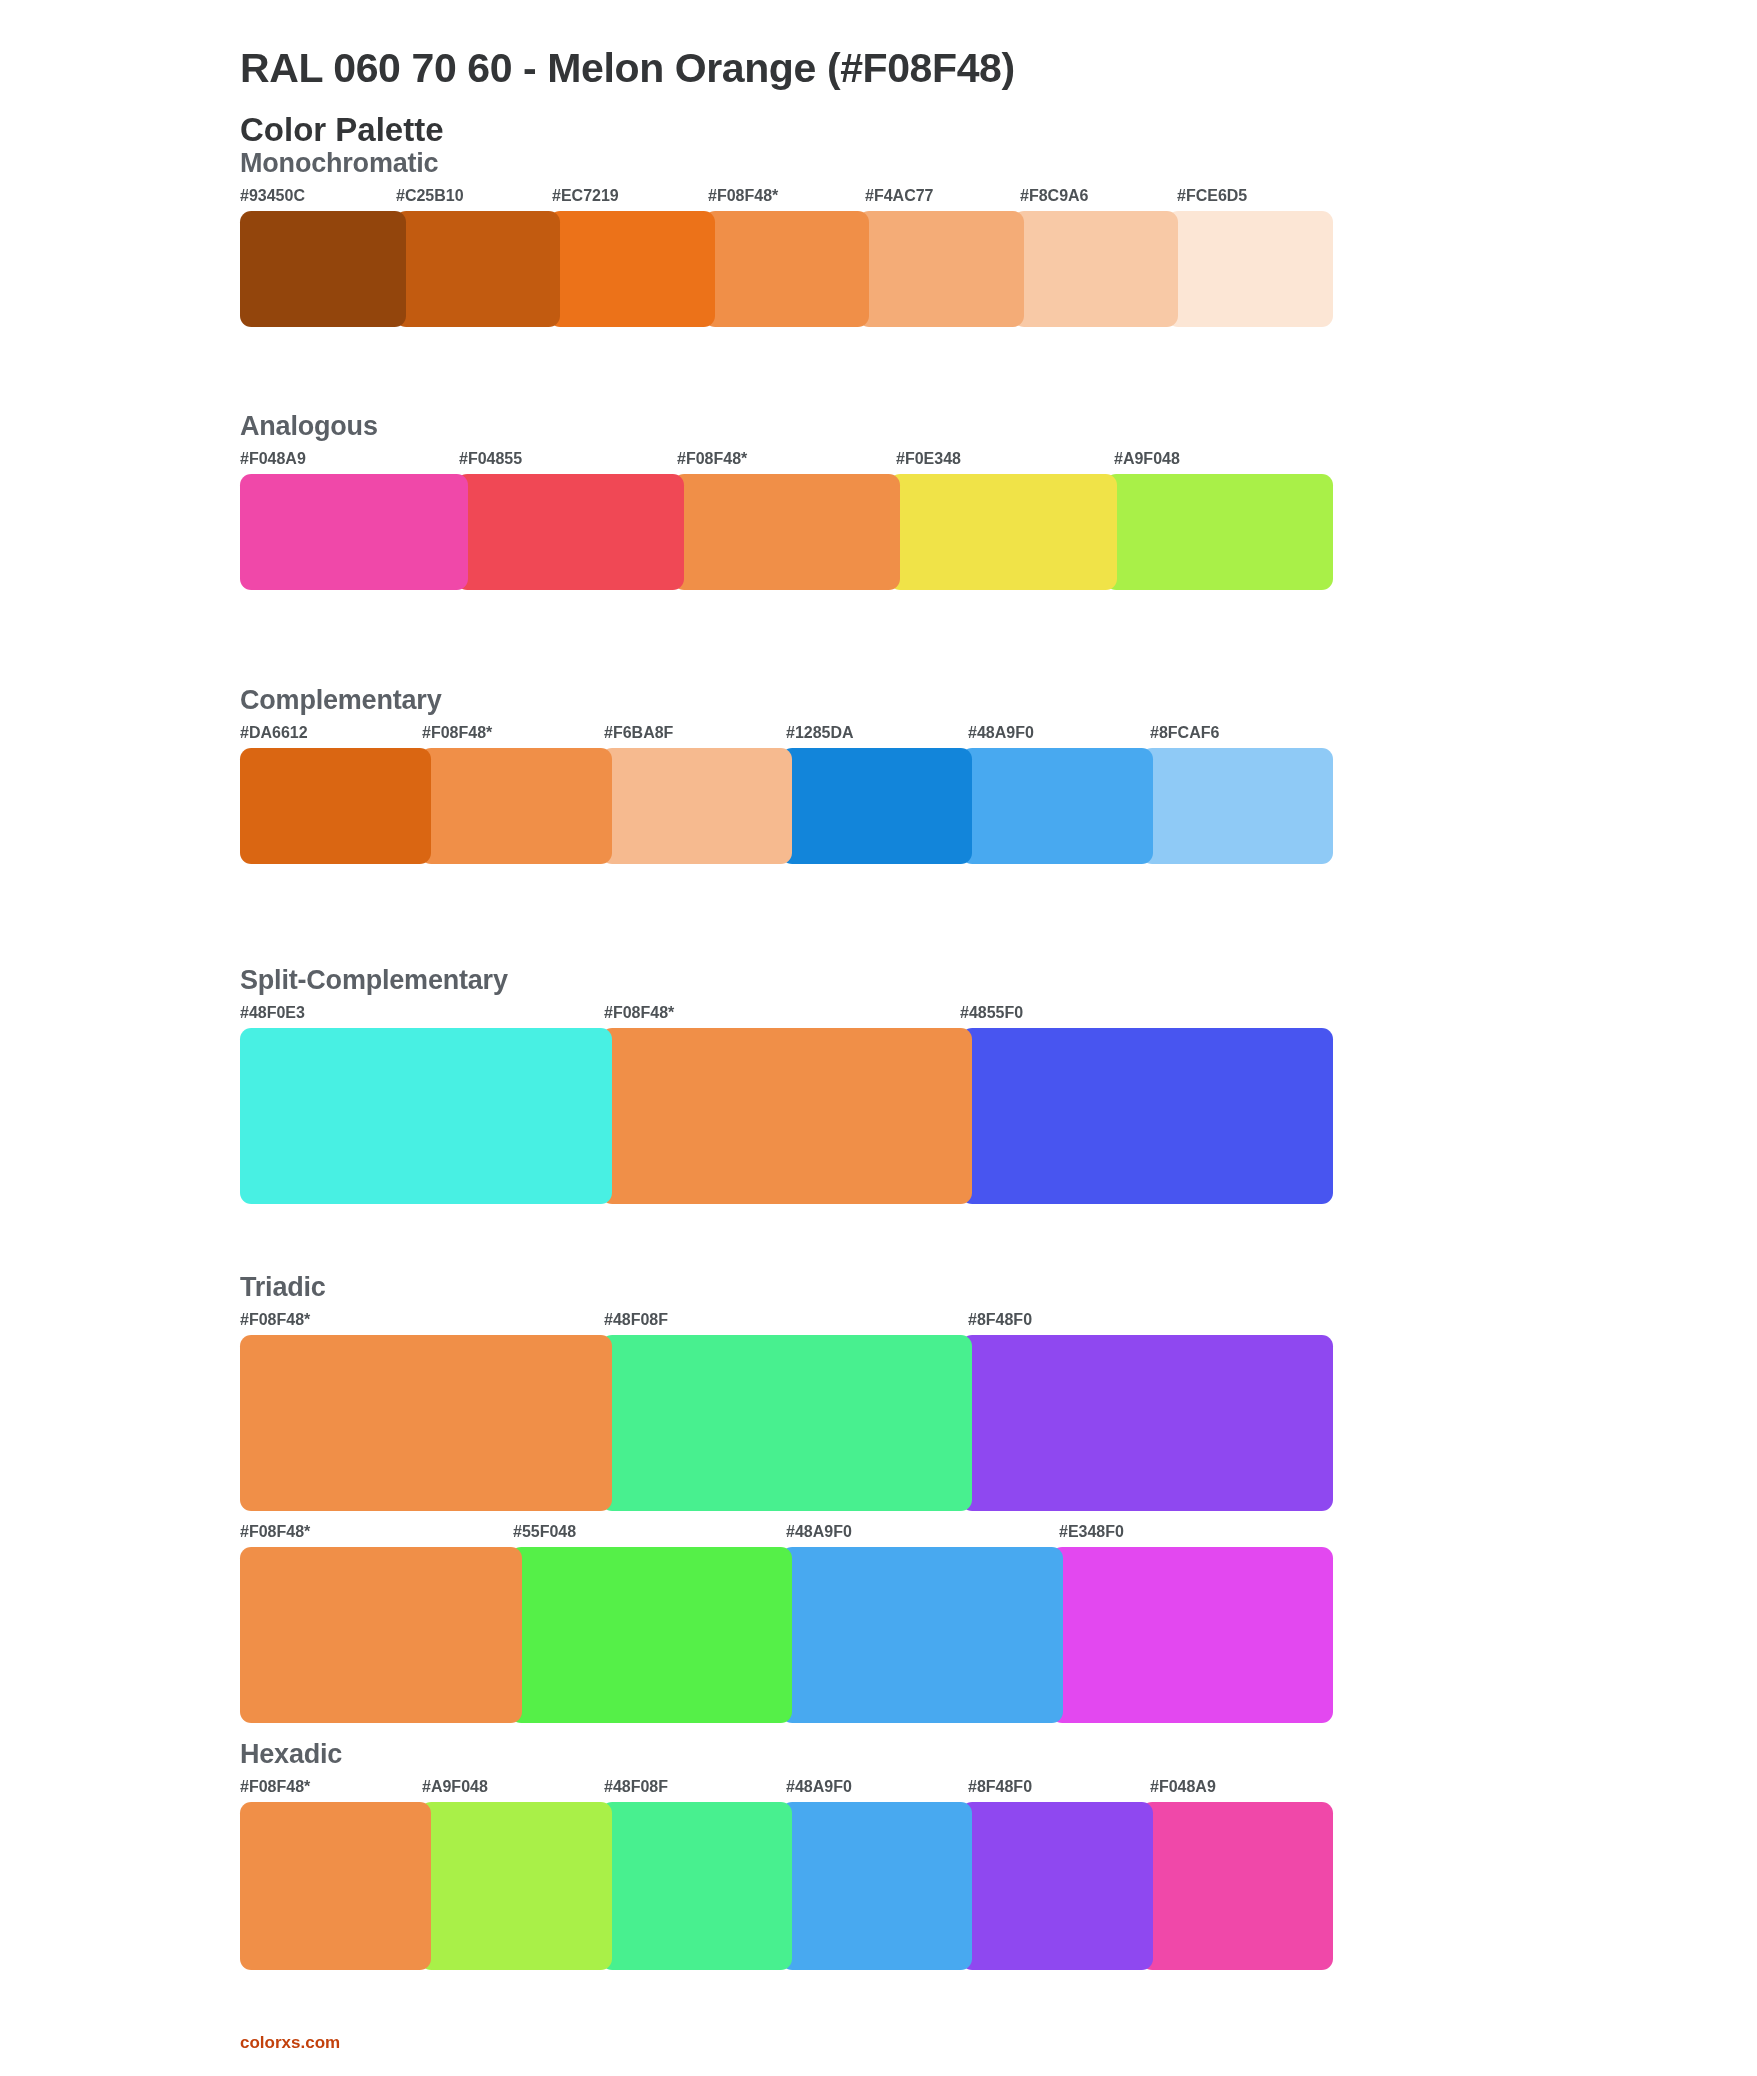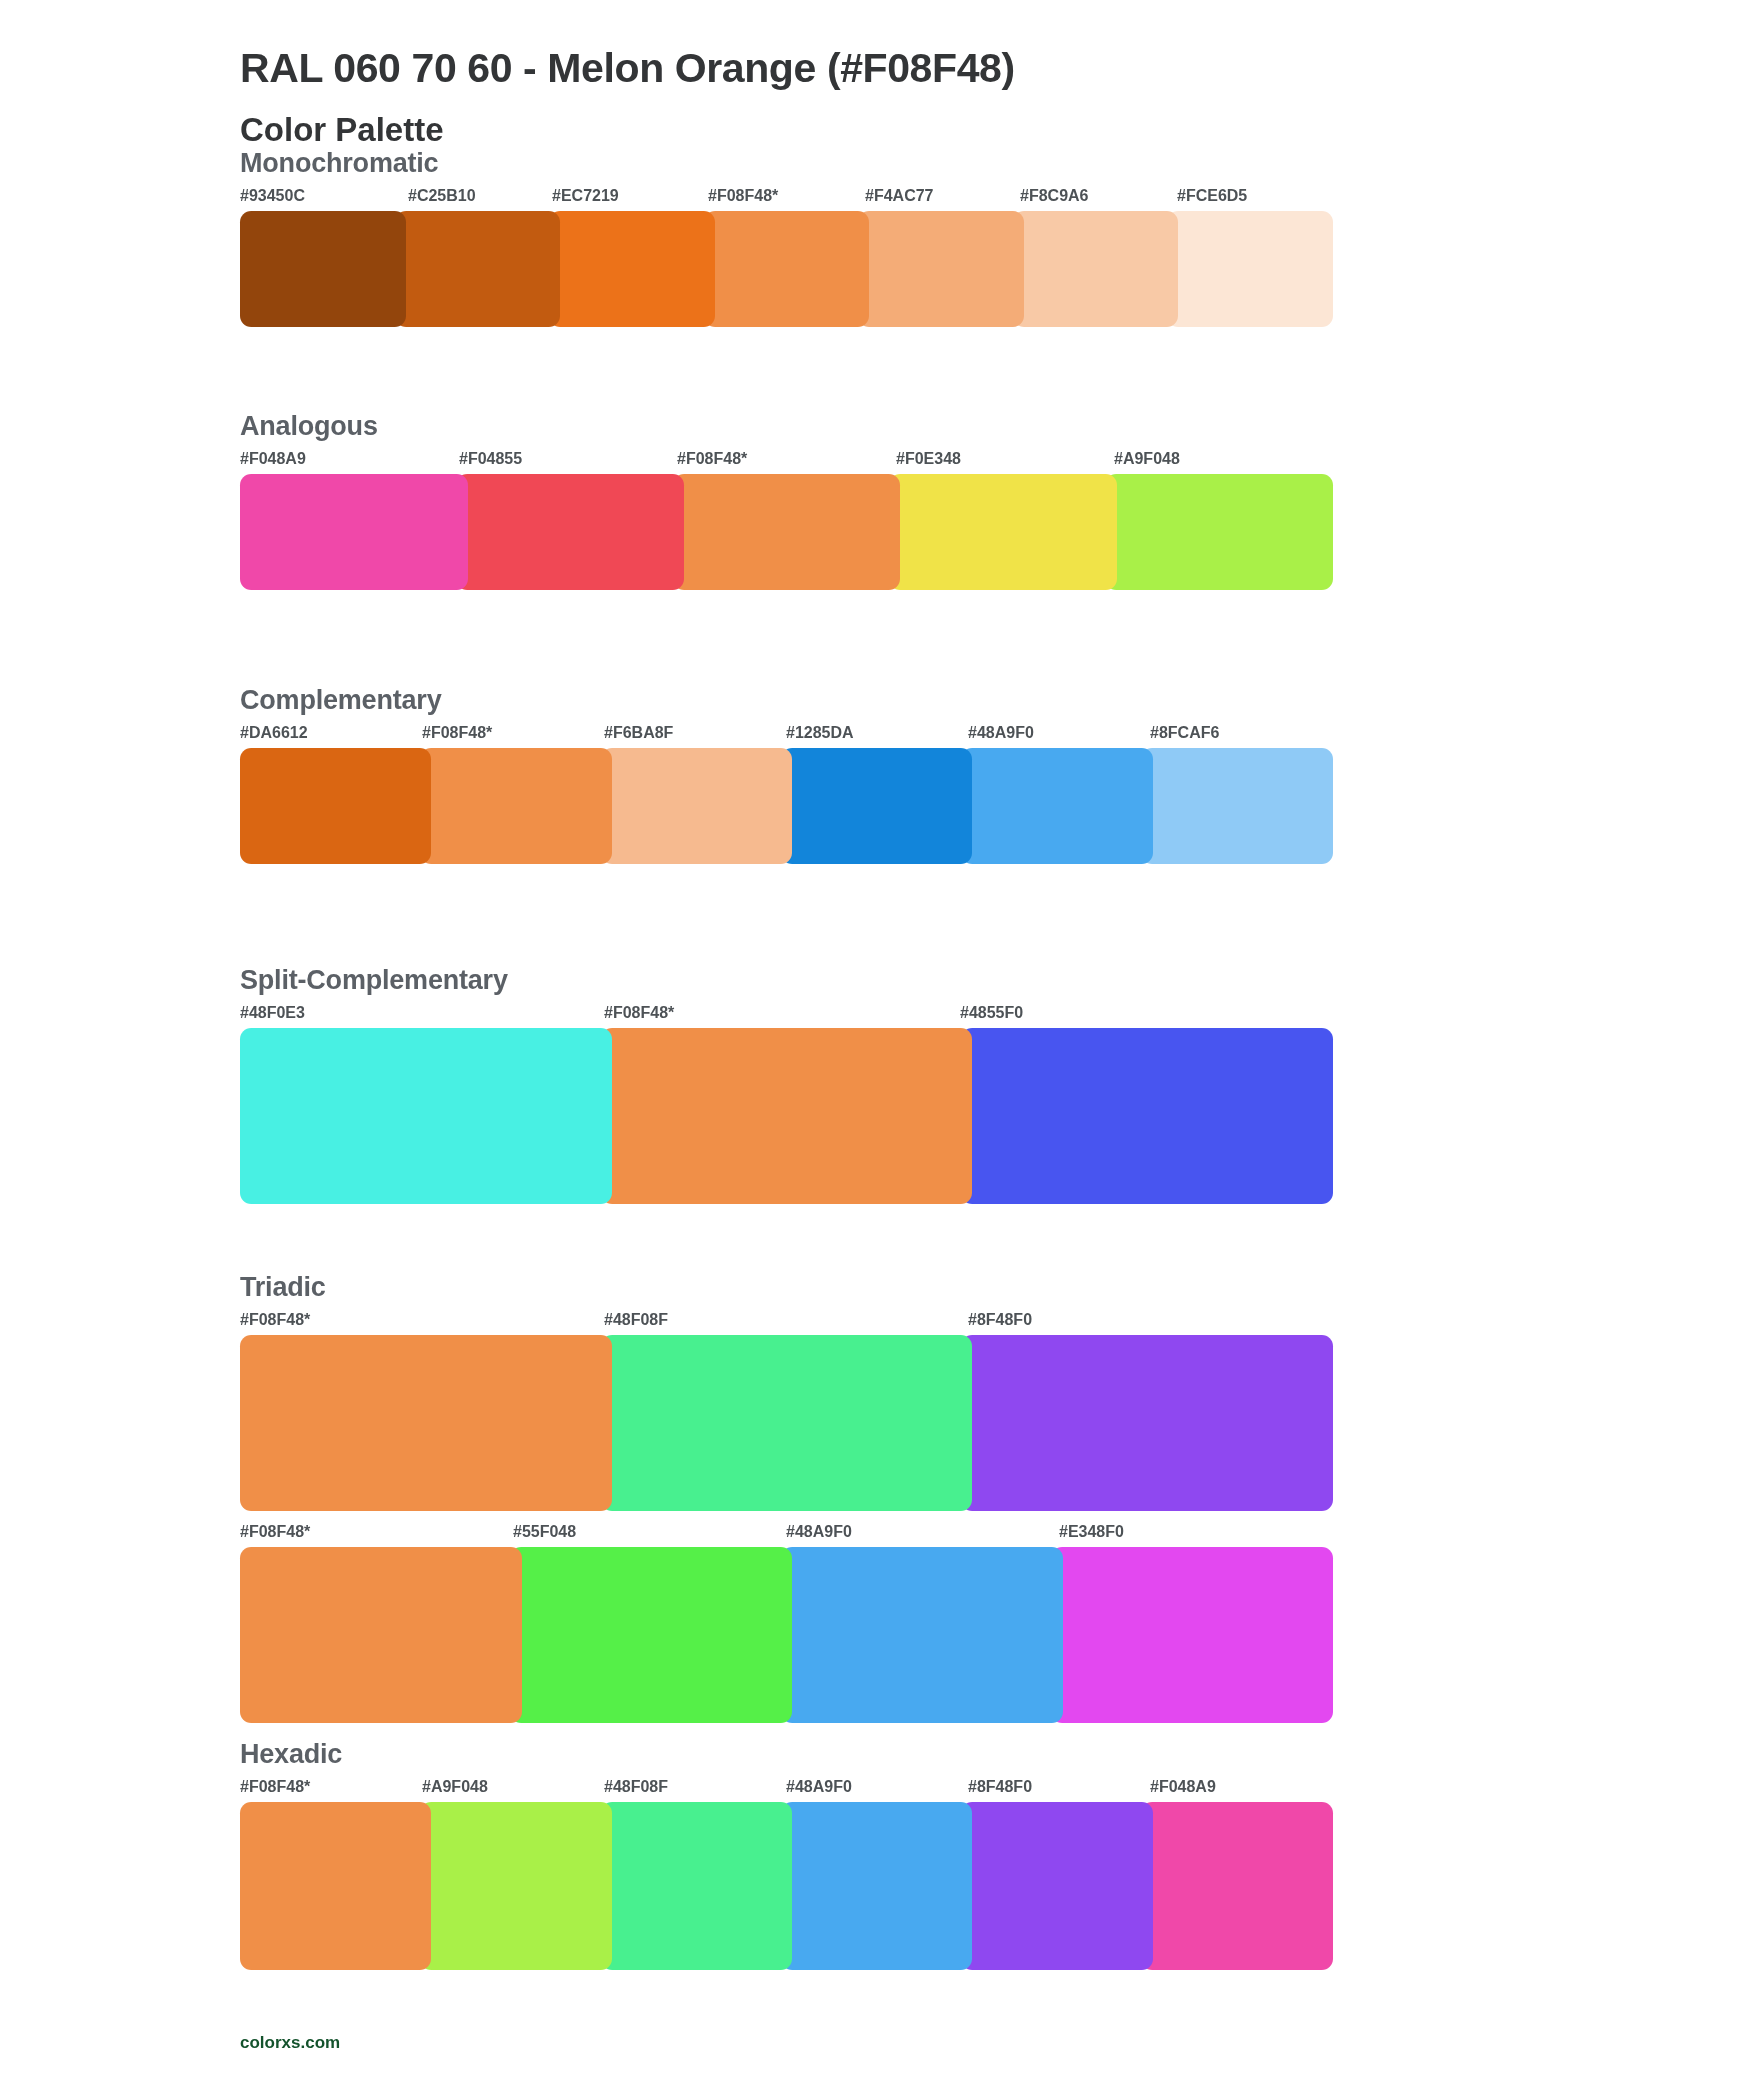--- a/index.html
+++ b/index.html
@@ -74,38 +74,38 @@
     margin-left: -11.2px;
   }
   .swatch:first-child {
     margin-left: 0;
   }
   .footer {
     position: absolute;
     left: 240px;
     bottom: 24px;
     font-size: 17px;
-    color: #14532d;
+    color: #c2410c;
     font-weight: bold;
   }
 </style>
 </head>
 <body>
 
 <div class="page">
 
   <h1 class="title">RAL 060 70 60 - Melon Orange (#F08F48)</h1>
   <h2 class="subtitle">Color Palette</h2>
 
   <div id="sections-root">
       <div class="section" style="top: 148px; position: absolute;">
         <div class="section-title">Monochromatic</div>
         <div class="labels">
           <div class="label" style="left: 0px;">#93450C</div>
-          <div class="label" style="left: 168px;">#C25B10</div>
+          <div class="label" style="left: 156px;">#C25B10</div>
           <div class="label" style="left: 312px;">#EC7219</div>
           <div class="label" style="left: 468px;">#F08F48*</div>
           <div class="label" style="left: 625px;">#F4AC77</div>
           <div class="label" style="left: 780px;">#F8C9A6</div>
           <div class="label" style="left: 937px;">#FCE6D5</div>
         </div>
         <div class="swatches" style="height: 116px; width: 1093px;">
           <div class="swatch" title="#93450C" style="background: rgb(147, 69, 12); width: 167px; z-index: 7;"></div>
           <div class="swatch" title="#C25B10" style="background: rgb(194, 91, 16); width: 167px; z-index: 6;"></div>
           <div class="swatch" title="#EC7219" style="background: rgb(236, 114, 25); width: 167px; z-index: 5;"></div>

